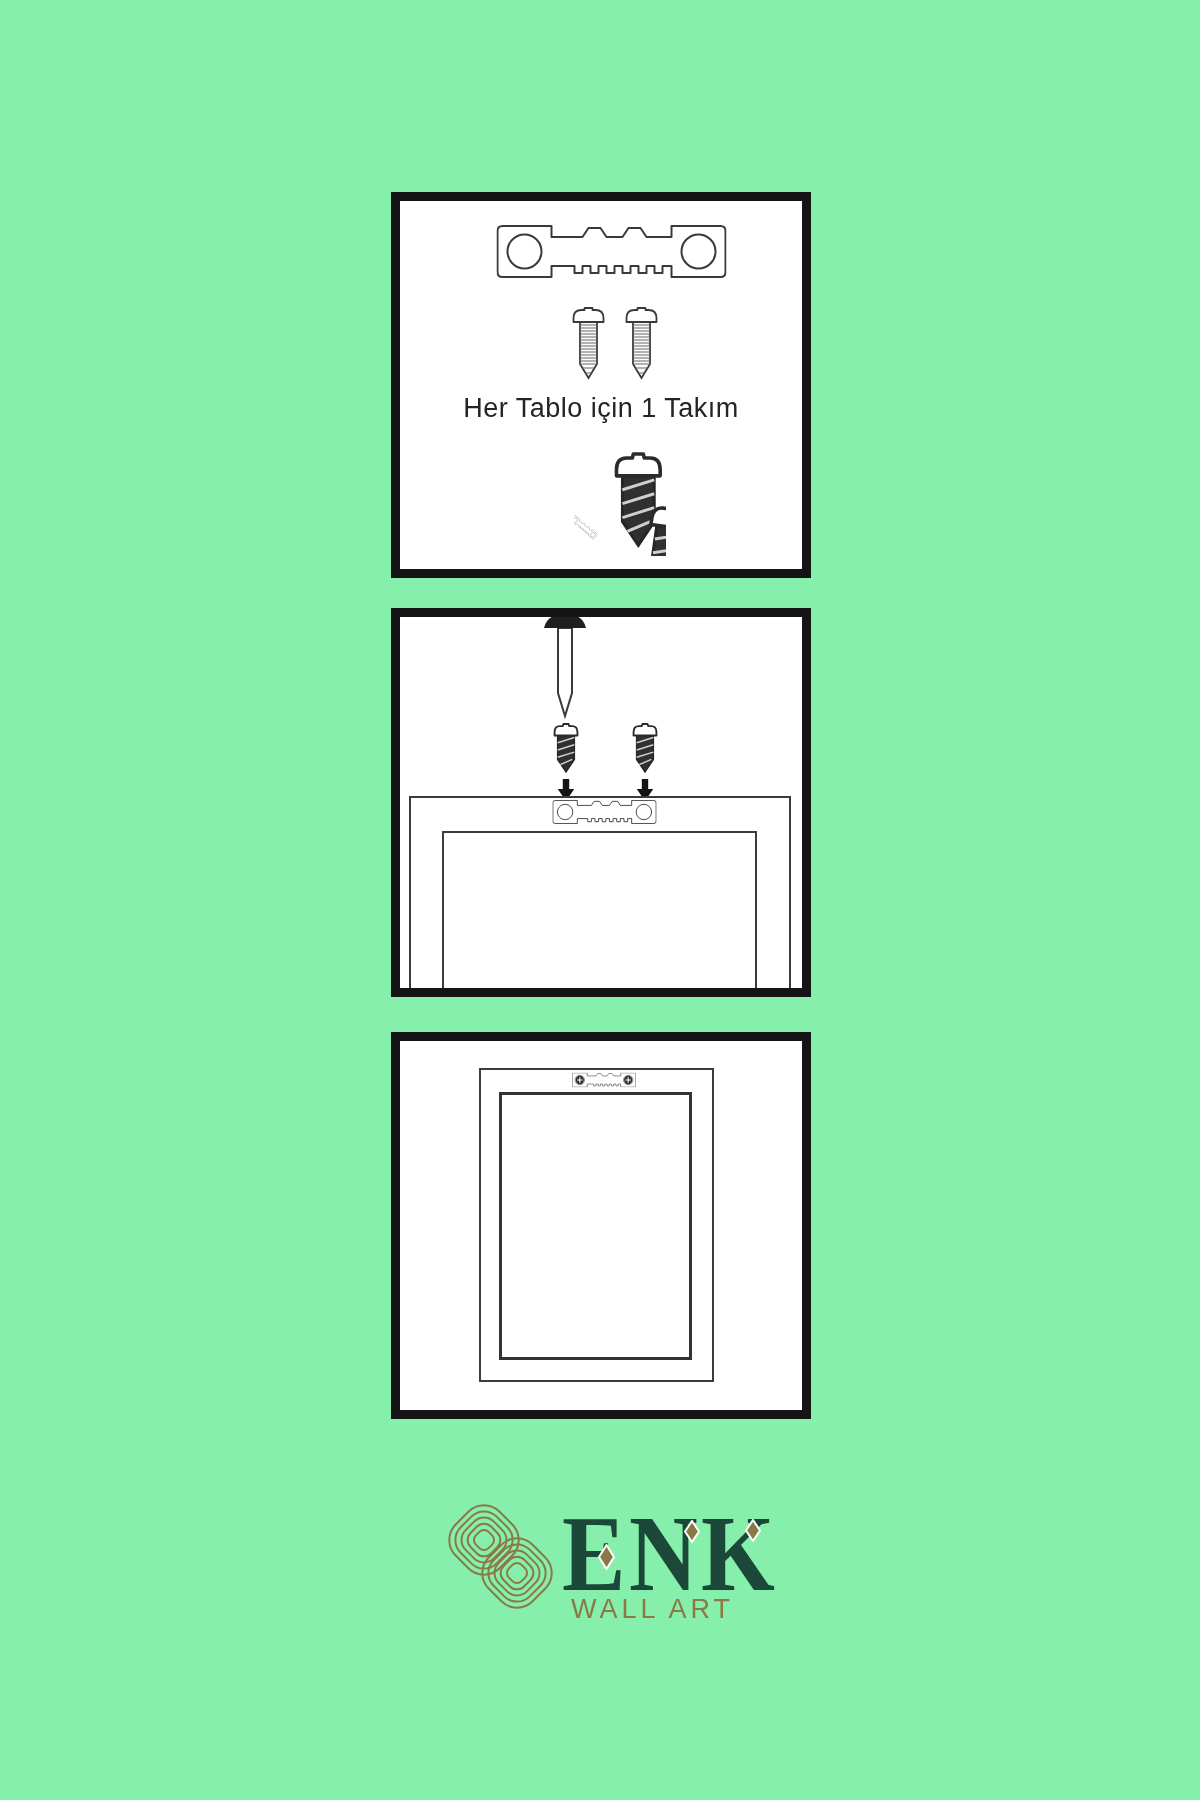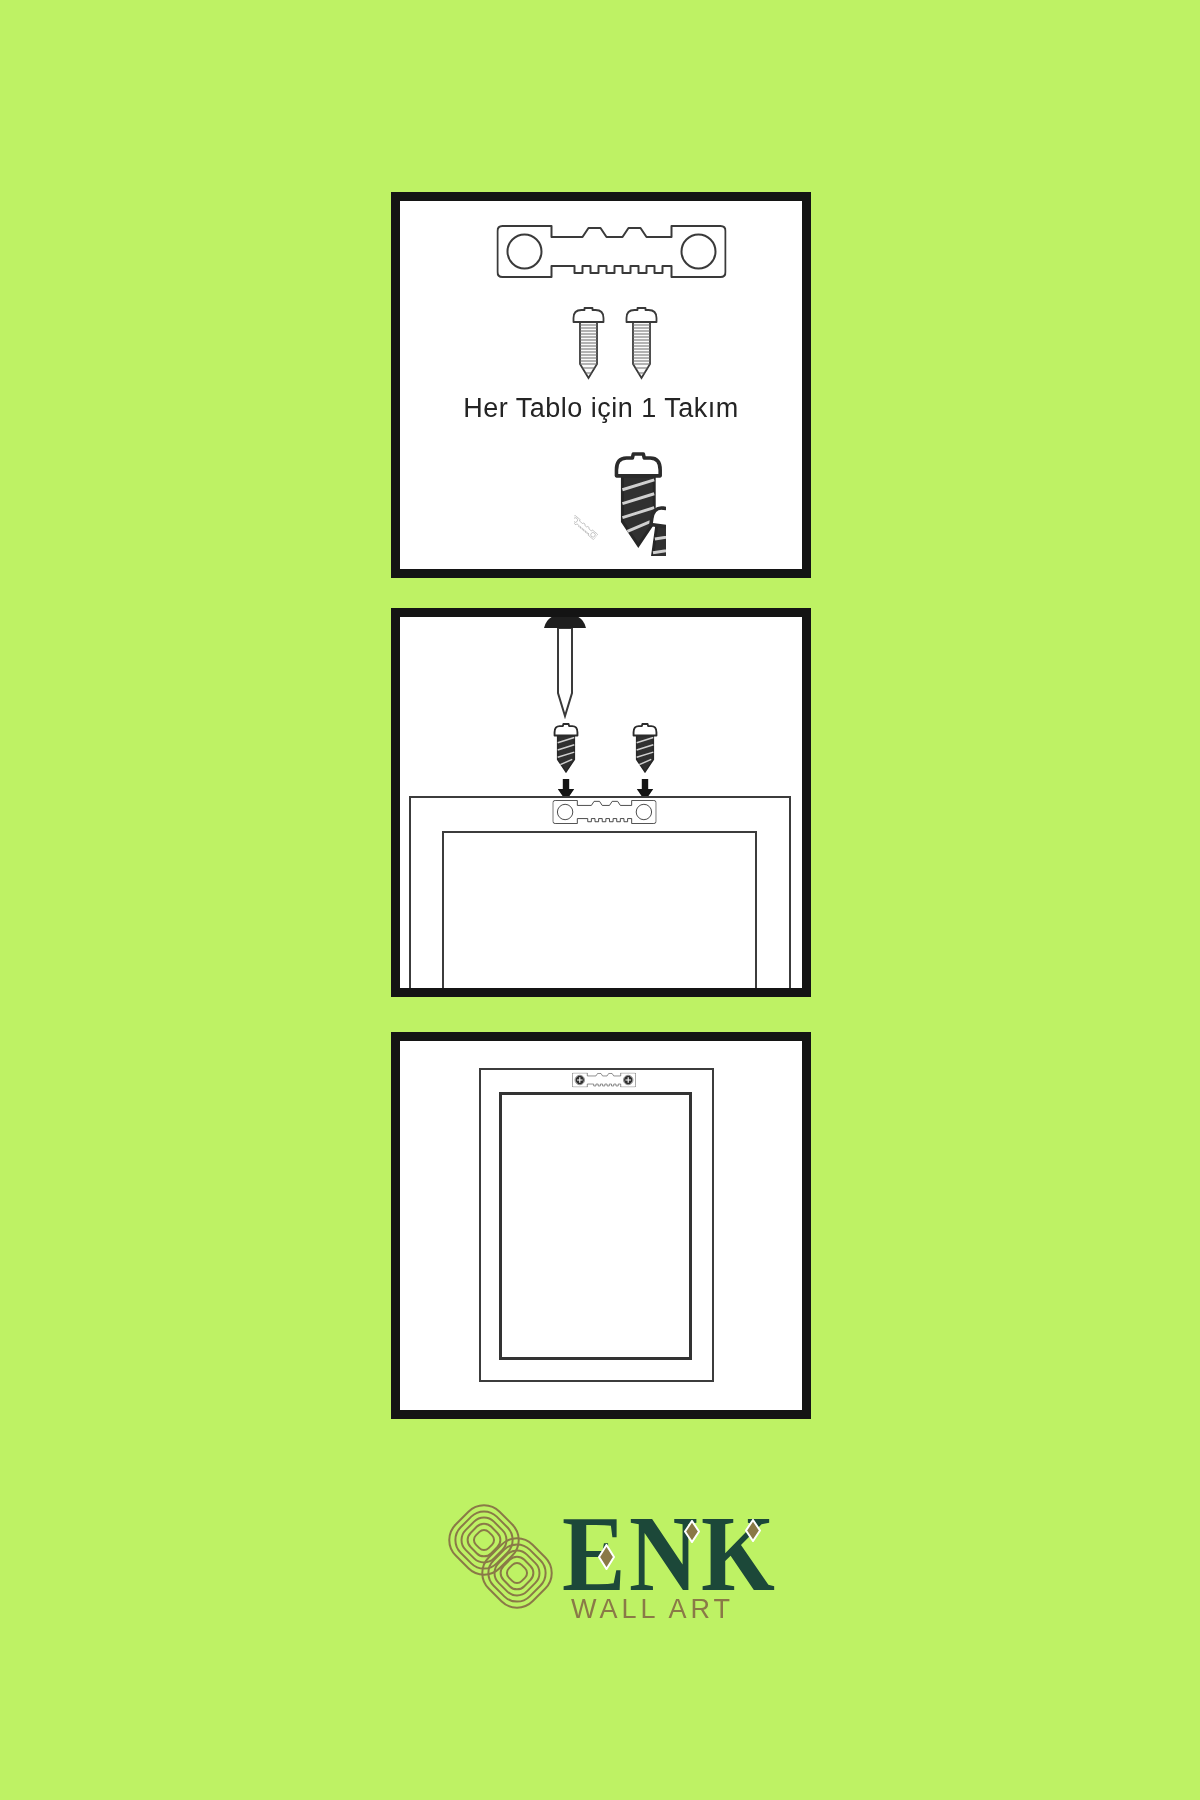--- a/index.html
+++ b/index.html
@@ -1,16 +1,16 @@
 <!DOCTYPE html>
 <html><head>
 <meta charset="utf-8">
 <style>
   html,body{margin:0;padding:0;background:#ffffff;}
-  .canvas{position:relative;width:1200px;height:1800px;background:#bef264;overflow:hidden;
+  .canvas{position:relative;width:1200px;height:1800px;background:#86efac;overflow:hidden;
           font-family:"Liberation Sans",sans-serif;}
   .panel{position:absolute;left:391px;width:420px;border:9px solid #141414;background:#ffffff;
          box-sizing:border-box;overflow:hidden;}
   #panel1{top:192px;height:386px;}
   #panel2{top:608px;height:389px;}
   #panel3{top:1032px;height:387px;}
   .abs{position:absolute;}
   .caption{position:absolute;left:0;top:192px;width:100%;text-align:center;
            font-size:27px;font-weight:400;letter-spacing:.5px;color:#242424;}
   .frame-line{position:absolute;border:2px solid #3c3c3c;background:#ffffff;box-sizing:border-box;}

